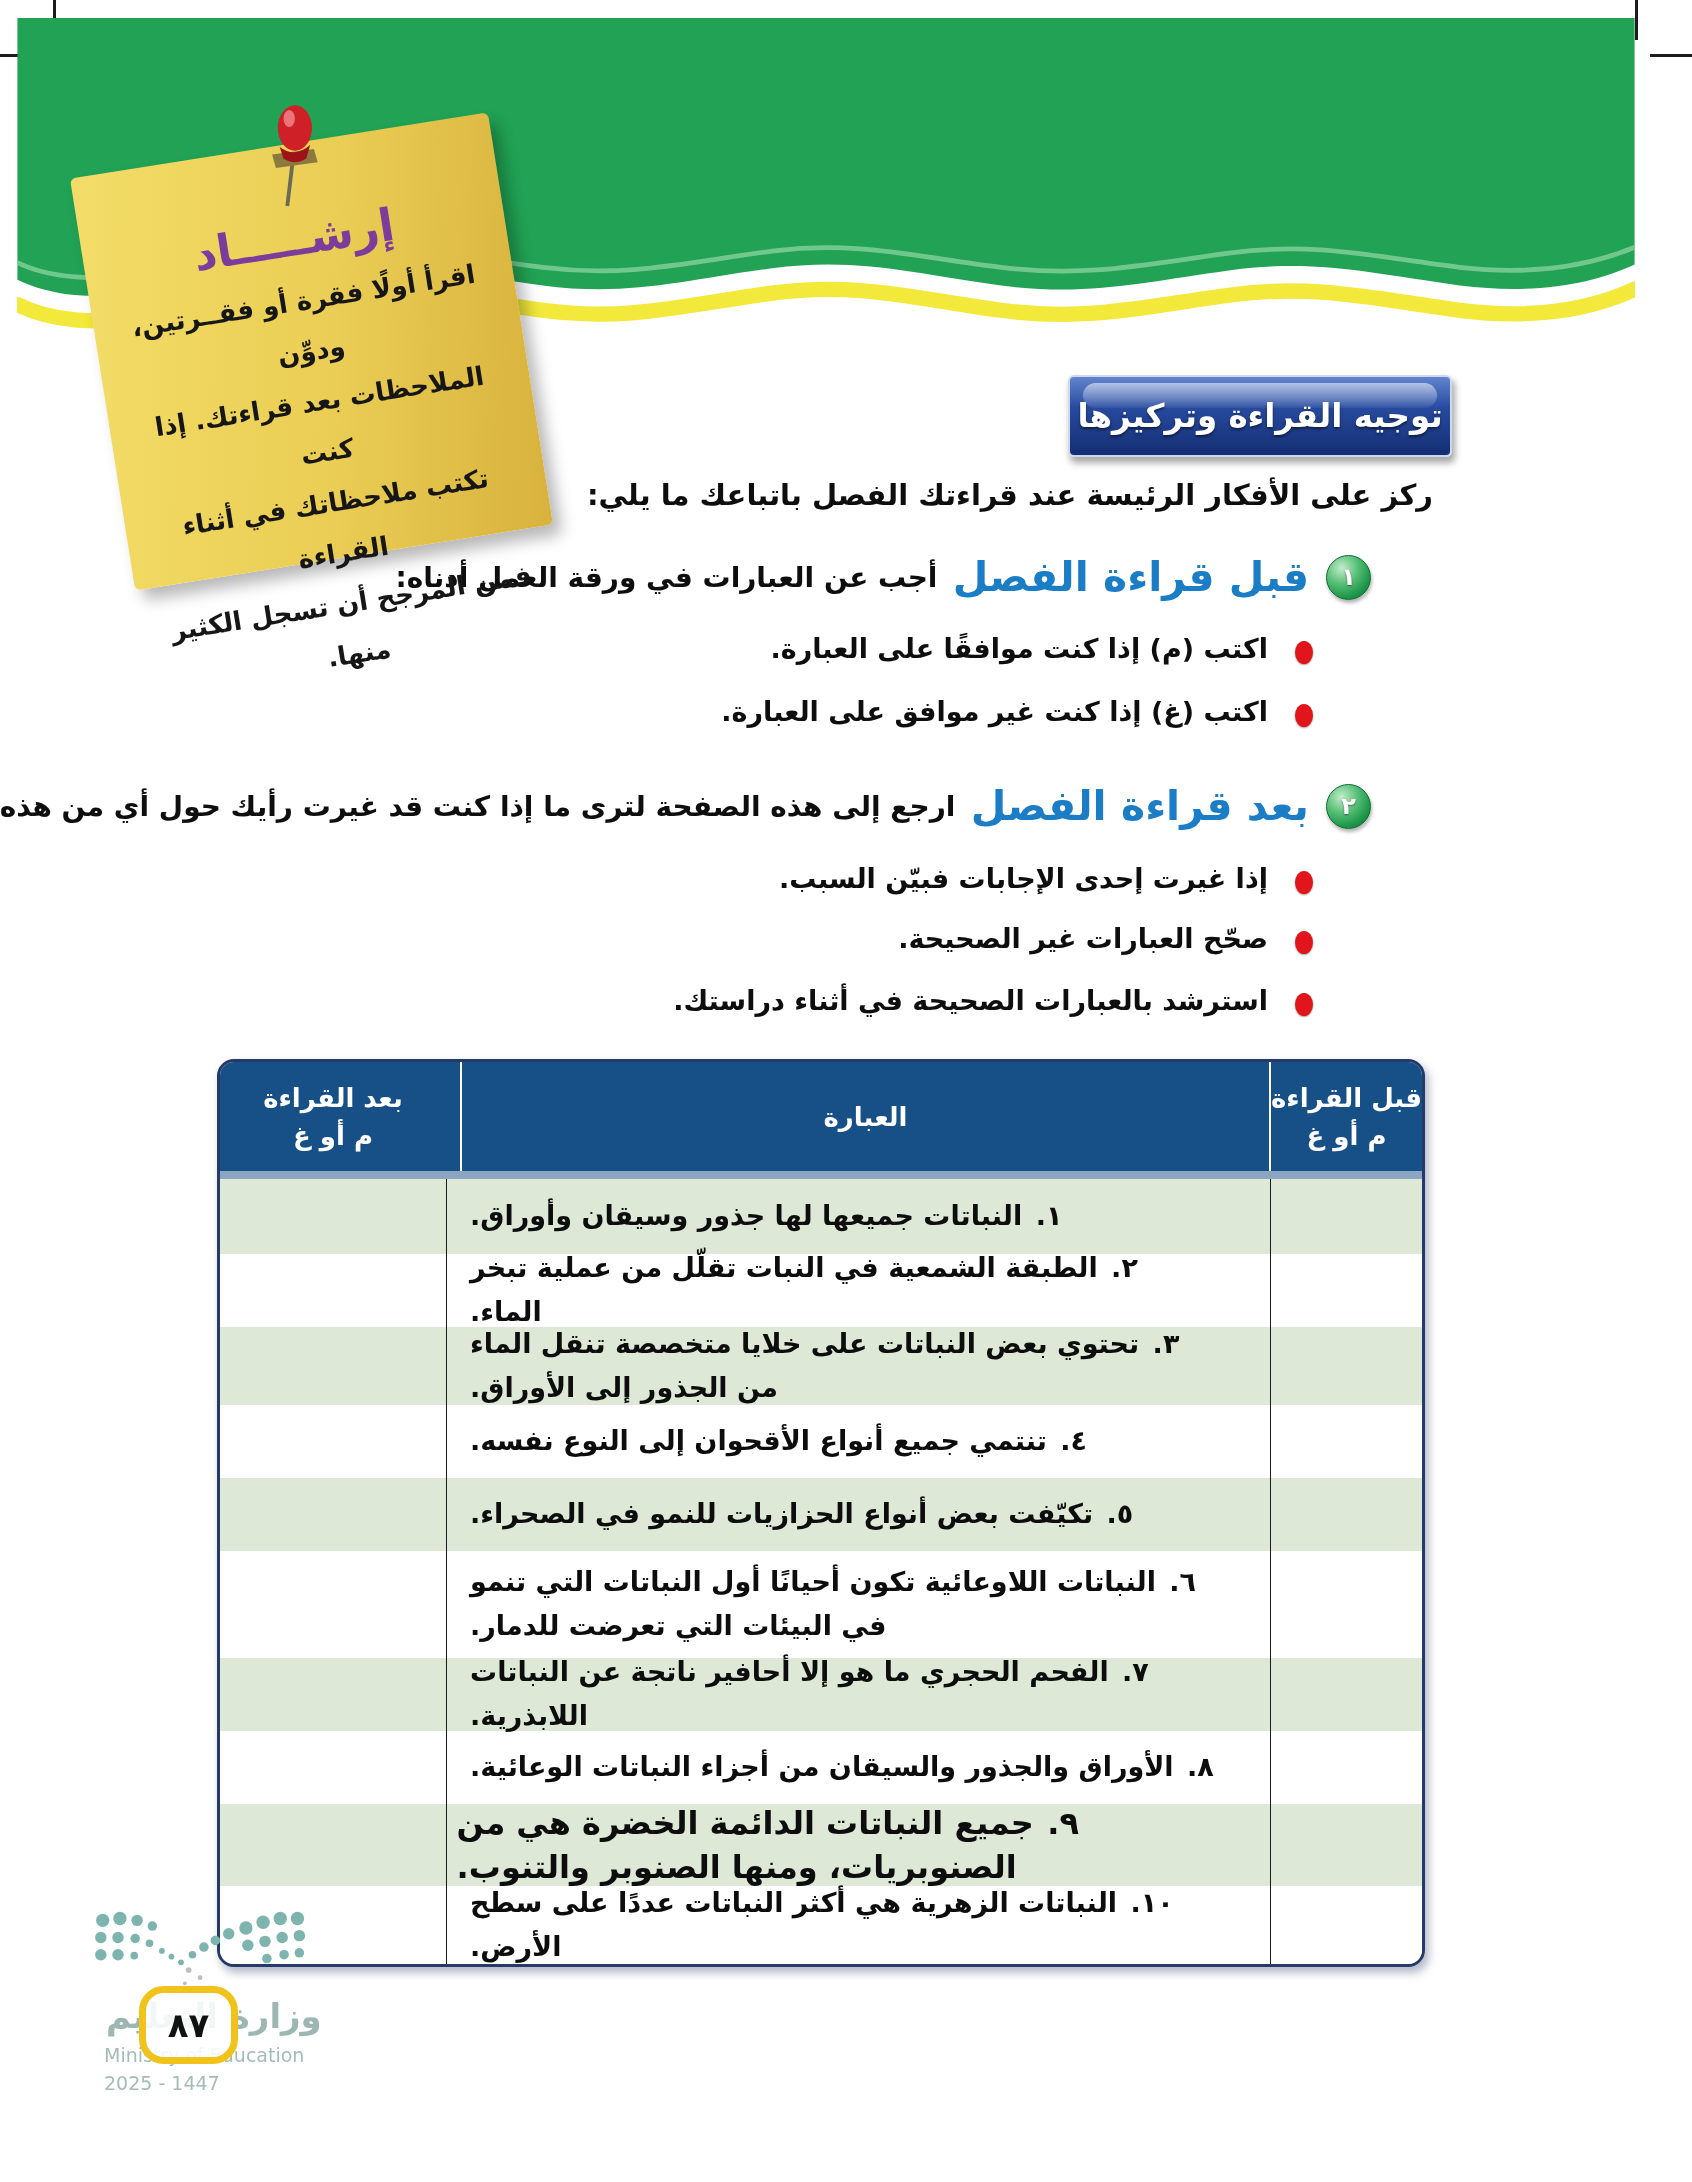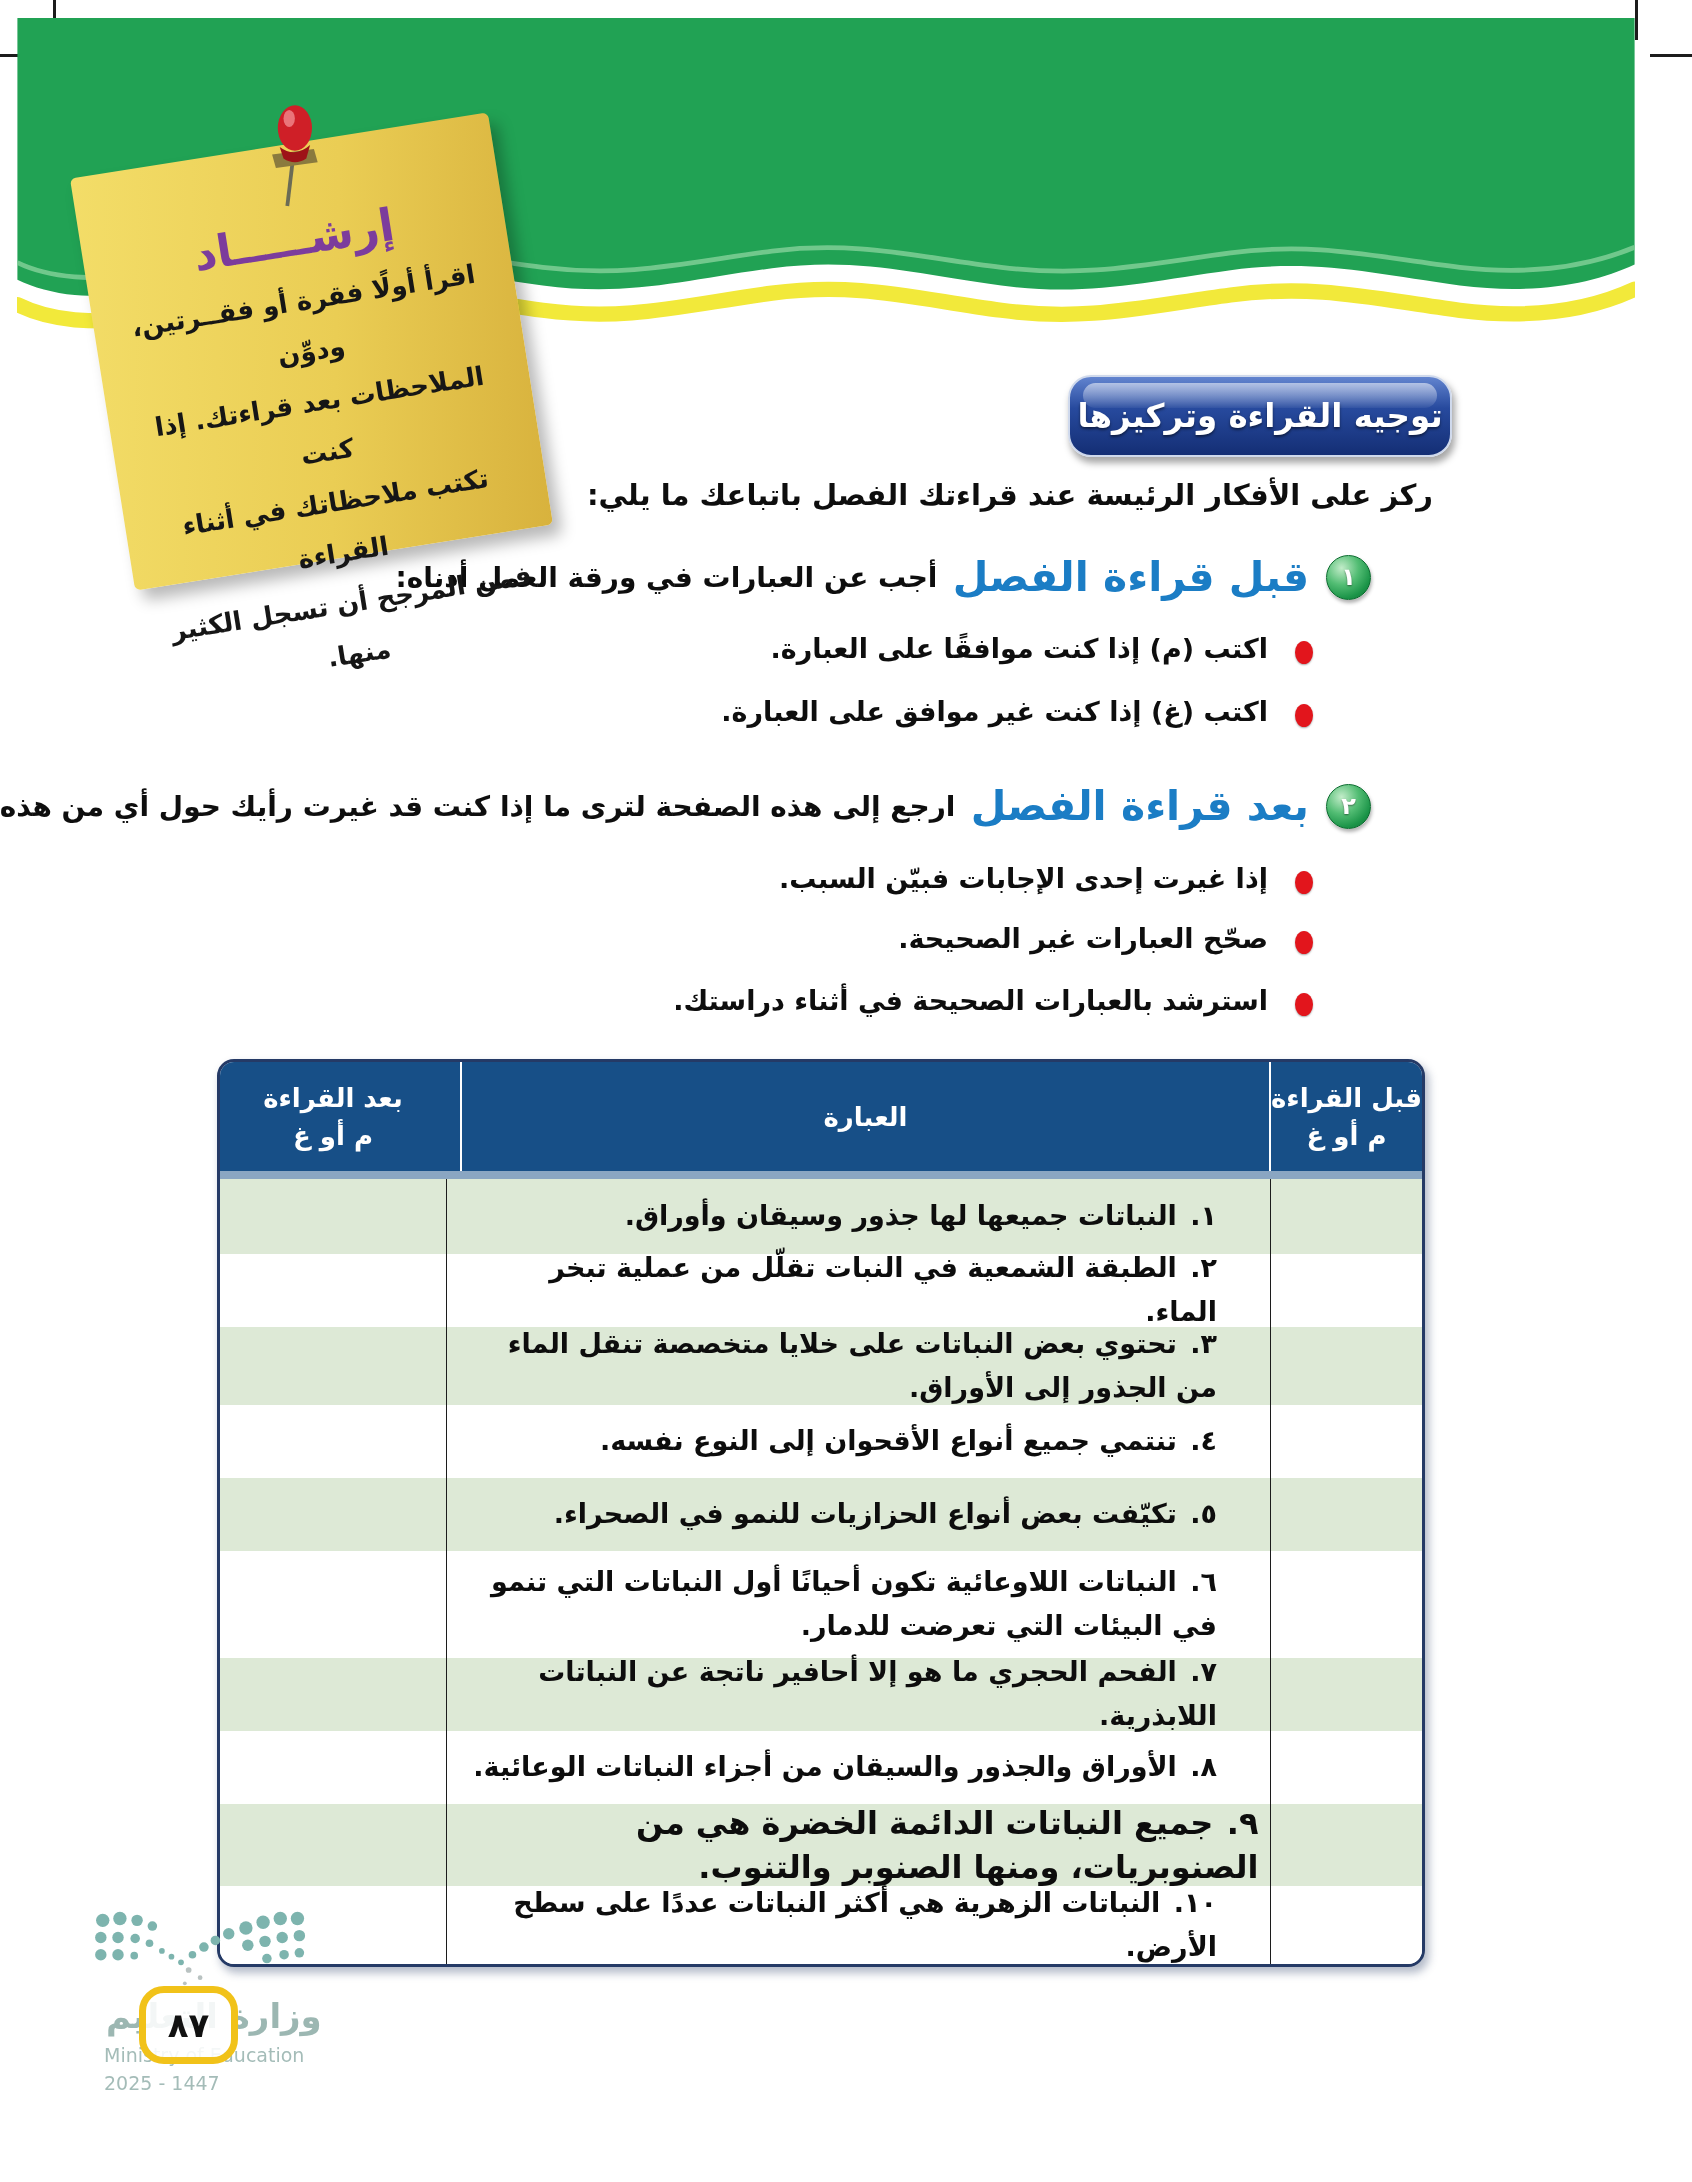--- a/index.html
+++ b/index.html
@@ -20,21 +20,21 @@
         transform:rotate(-9deg);border-radius:5.7px;
         box-shadow:7.6px 11.5px 15.3px rgba(0,0,0,0.28);z-index:4;padding-top:69px;}
   .note-title{font-size:45px;font-weight:bold;color:#7c3c9c;text-align:center;letter-spacing:1px;}
   .note-body{margin-top:9.6px;padding:0 23px;font-size:26px;font-weight:bold;color:#161616;
              line-height:51px;text-align:center;}
   .pin{position:absolute;left:256px;top:99px;z-index:5;}
 
   
   .guide-btn{position:absolute;left:1069px;top:375px;width:384px;height:82px;
              background:linear-gradient(#6284cf 0%,#274a9e 40%,#142e74 100%);
-             border:2.9px solid #cfd9ec;border-radius:23px;
+             border:2.9px solid #cfd9ec;border-radius:6px;
              box-shadow:2.9px 5.7px 7.6px rgba(0,0,0,0.35);
              display:flex;align-items:center;justify-content:center;}
   .guide-btn::before{content:"";position:absolute;left:13.4px;right:13.4px;top:5.7px;height:25px;
              background:linear-gradient(rgba(255,255,255,0.55),rgba(255,255,255,0.05));
              border-radius:13.4px;}
   .guide-btn span{color:#ffffff;font-weight:bold;font-size:32.5px;text-shadow:0 1.9px 2.9px rgba(0,0,0,0.5);}
 
   .intro{position:absolute;right:259px;top:478px;font-size:29px;font-weight:bold;color:#0e0e0e;}
 
   .step{position:absolute;display:flex;align-items:center;direction:rtl;}
@@ -63,21 +63,21 @@
   .th-after{flex:0 0 226px;}
   .strip{height:7.6px;background:#8aa6c2;}
   .tr{display:flex;direction:rtl;}
   .tr:nth-child(odd){background:#dde9d6;}
   .tr:nth-child(even){background:#ffffff;}
   .td{display:flex;align-items:center;}
   .td-before{flex:0 0 151px;}
   .td-mid{flex:1 1 auto;border-right:1.9px solid #1c1c1c;border-left:1.9px solid #1c1c1c;
           padding:5.7px 53px 5.7px 23px;}
   .td-after{flex:0 0 226px;}
-  .stmt-line{width:100%;text-align:right;font-size:27px;font-weight:bold;color:#0d0d0d;line-height:44px;}
+  .stmt-line{width:100%;text-align:left;font-size:27px;font-weight:bold;color:#0d0d0d;line-height:44px;}
   .stmt-line .num{margin-left:13.4px;}
   .tr.r9 .td-mid{padding-right:11.5px;padding-left:9.6px;}
   .tr.r9 .stmt-line{font-size:32px;}
   .r1,.r2,.r4,.r5,.r7,.r8{height:73px;}
   .r1{height:75px;} .r3{height:78px;} .r6{height:107px;} .r9{height:82px;} .r10{height:78px;}
 
   
   .moe-dots{position:absolute;left:94px;top:1907px;}
   .moe-ar{position:absolute;left:107px;top:1996px;font-size:34px;font-weight:bold;color:#9cb7b2;
           letter-spacing:1.9px;direction:rtl;width:249px;text-align:left;}

